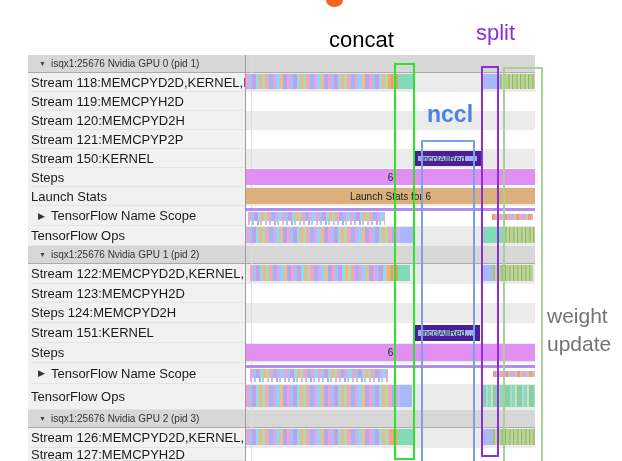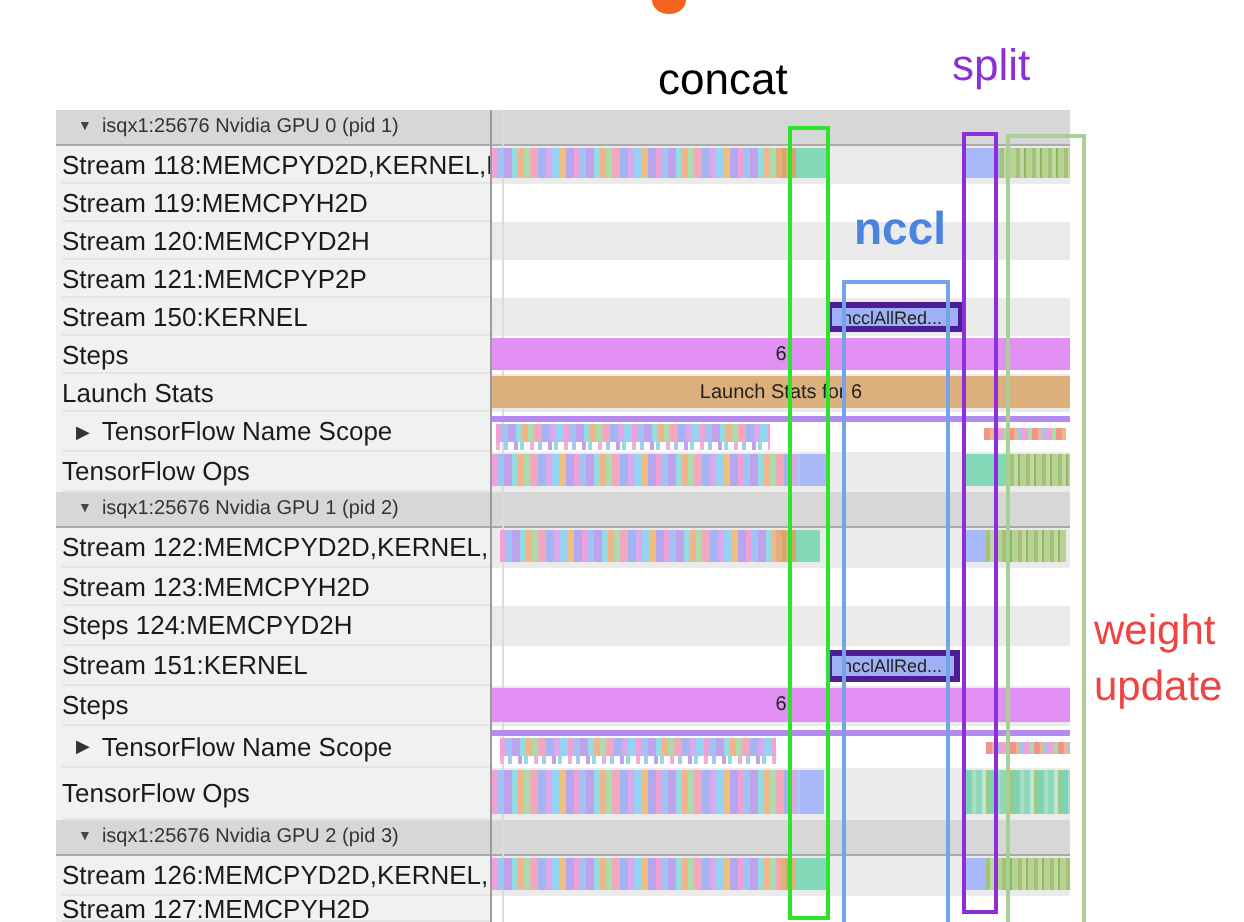--- a/index.html
+++ b/index.html
@@ -33,21 +33,21 @@
   .seg.teal{top:1px;bottom:3px;background:#84d9b9;}
   .seg.peri{top:1px;bottom:3px;background:#a9b8f8;}
   .seg.gstripe{top:1px;bottom:3px;background:repeating-linear-gradient(90deg,
     #a3c378 0 2px,#c2d8a2 2px 4px,#8fb763 4px 5px,#b8d194 5px 8px);}
   .seg.tstripe{top:1px;bottom:3px;background:repeating-linear-gradient(90deg,
     #7cd4b4 0 3px,#a8dfc4 3px 5px,#8fd9ba 5px 8px,#bce6d0 8px 10px,#9cc98a 10px 12px);}
   .seg.steps{top:1px;bottom:2px;background:#e18ff2;display:flex;align-items:center;
     justify-content:center;font-size:10px;color:#222;}
   .seg.launch{top:1px;bottom:2px;background:#dcb07c;display:flex;align-items:center;
     justify-content:center;font-size:10px;color:#222;}
-  .seg.ncclbar{top:2px;bottom:2px;background:#9fb1f4;border:3px solid #4c1d95;box-sizing:border-box;
+  .seg.ncclbar{top:2px;bottom:2px;background:#9fb1f4;border:5px solid #4c1d95;box-sizing:border-box;
     font-size:9px;color:#222;display:flex;align-items:center;padding-left:5px;overflow:hidden;}
   .seg.nsstrip{top:2px;height:3px;bottom:auto;background:#b48cf0;}
   .seg.ragged{top:6px;height:9px;bottom:auto;background:repeating-linear-gradient(90deg,
     #f0a2d8 0 3px,#9fc3f2 3px 6px,#c0a2ec 6px 10px,#93dce4 10px 13px,#f2b488 13px 16px,
     #abdcab 16px 19px,#f2a8bc 19px 23px,#a2b4f4 23px 27px,#dca8ec 27px 30px,#96d2f2 30px 34px);}
   .seg.ragged2{top:15px;height:4px;bottom:auto;background:repeating-linear-gradient(90deg,
     #eeb0d8 0 2px,transparent 2px 4px,#a8c8f0 4px 6px,transparent 6px 9px,#c0a2ec 9px 11px,
     transparent 11px 12px,#93dce4 12px 14px,transparent 14px 17px);}
   .seg.cluster{top:8px;height:6px;bottom:auto;background:repeating-linear-gradient(90deg,
     #f0948c 0 3px,#f2b488 3px 5px,#9fc3f2 5px 7px,#f0a2d8 7px 10px,#abdcab 10px 12px);}
@@ -247,18 +247,18 @@
     </div>
 
   <div class="abox" id="box-concat" style="border-color: rgb(44, 228, 44);"></div>
   <div class="abox" id="box-nccl" style="border-color: rgb(118, 163, 232);"></div>
   <div class="abox" id="box-split" style="border-color: rgb(140, 47, 216);"></div>
   <div class="abox" id="box-weight" style="border-color: rgb(168, 208, 150);"></div>
 
   <div class="atext" id="t-concat" style="color: #000000;">concat</div>
   <div class="atext" id="t-split" style="color: rgb(140, 47, 216); margin-left: 12px;">split</div>
   <div class="atext" id="t-nccl" style="color: rgb(76, 130, 224);">nccl</div>
-  <div class="atext" id="t-weight" style="color: #ef4444;">
+  <div class="atext" id="t-weight" style="color: #737373;">
     <div>weight</div>
     <div>update</div>
   </div>
   <div id="frag" style="background: rgb(242, 100, 30);"></div>
 </div>
 
 </body></html>

